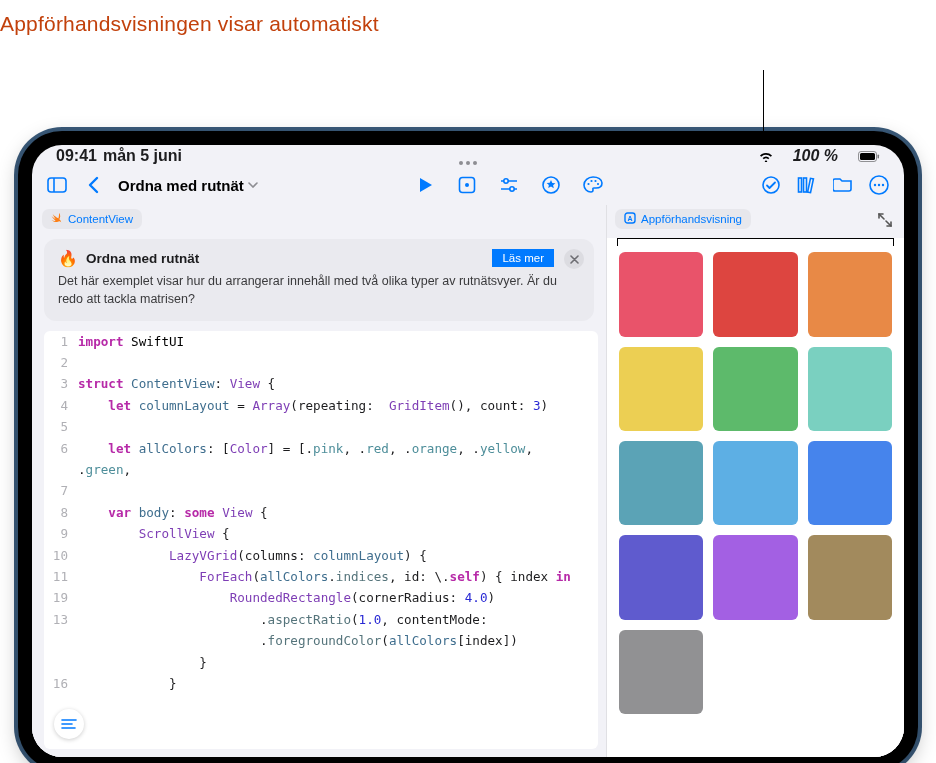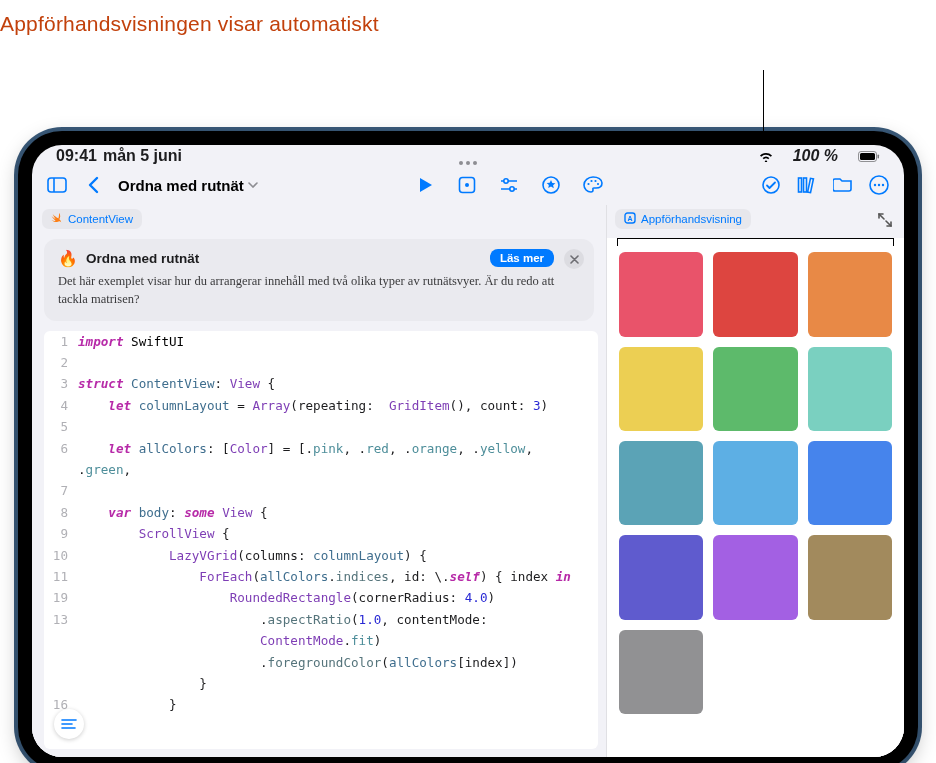--- a/index.html
+++ b/index.html
@@ -46,30 +46,30 @@
   .content { flex: 1; display: flex; overflow: hidden; background: var(--bg); }
 
   .left-pane { flex: 1.05; display: flex; flex-direction: column; min-width: 0; background: var(--bg);}
   .tab-pill { margin: 4px 10px; display:inline-flex; align-items:center; gap:5px; background: #e7e7ec; border-radius: 7px; padding: 3px 9px; font-size: 11.5px; font-weight:500; color: var(--accent); align-self:flex-start; cursor:pointer;}
   .tab-pill .swift-icon { color:#fd7e14;}
 
   .info-card { margin: 6px 12px 10px; background: #eaeaef; border-radius: 12px; padding: 10px 14px 12px; position: relative; }
   .info-card .hdr { display:flex; align-items:center; gap:8px; }
   .info-card .title { font-weight: 600; font-size: 13.5px; }
   .info-card .flame { font-size:16px; }
-  .info-card .desc { font-size: 12.5px; line-height:1.45; color:#3a3a3c; margin-top:4px;font-family:Liberation Serif, serif;}
-  .info-card .pill-btn { position:absolute; top:10px; right:40px; background:var(--accent); color:#fff; border-radius:8px; font-size:11.5px; padding:3px 10px; font-weight:700; cursor:pointer;}
+  .info-card .desc { font-size: 12.5px; line-height:1.45; color:#3a3a3c; margin-top:4px;}
+  .info-card .pill-btn { position:absolute; top:10px; right:40px; background:var(--accent); color:#fff; border-radius:0; font-size:11.5px; padding:3px 10px; font-weight:400; cursor:pointer;}
   .info-card .close { position:absolute; top:10px; right:10px; width:20px; height:20px; border-radius:50%; background:#dcdce1; display:flex; align-items:center; justify-content:center; font-size:10px; color:#6e6e73; cursor:pointer;}
 
   .code-area { flex:1; background:var(--code-bg); margin:0 8px 8px 12px; border-radius:6px; overflow:hidden; position:relative; }
   .code-scroll{ height:100%; overflow:hidden; }
   .code-line{ display:flex; font-family: ui-monospace, Menlo, monospace; font-size:12.6px; line-height:1.7; white-space:pre; }
   .lno{ width:34px; text-align:right; padding-right:10px; color:#b0b0b5; user-select:none; flex-shrink:0;}
   .ctxt{ flex:1; padding-right:10px; white-space:pre-wrap; }
-  .k-kw{ color:var(--kw-pink); font-weight:600;font-style:italic;}
+  .k-kw{ color:var(--kw-pink); font-weight:600;}
   .k-type{ color:var(--kw-purple);text-align:center;}
   .k-prot{ color:var(--kw-purple);}
   .k-id{ color:var(--ident);}
   .k-fn{ color:var(--fn);}
   .k-mem{ color:var(--type-teal);}
   .k-num{ color:var(--num);}
   .k-sys{ color:#000;}
 
   .float-btn{ position:absolute; bottom:10px; left:10px; width:30px; height:30px; border-radius:50%; background:#fff; box-shadow:0 1px 4px rgba(0,0,0,.2); display:flex; align-items:center; justify-content:center; color:var(--accent); cursor:pointer;}
 
@@ -243,21 +243,20 @@
                 <div class="code-line"><div class="lno">4</div><div class="ctxt">    <span class="k-kw">let</span> <span class="k-id">columnLayout</span> = <span class="k-type">Array</span>(repeating:  <span class="k-type">GridItem</span>(), count: <span class="k-num">3</span>)</div></div>
                 <div class="code-line"><div class="lno">5</div><div class="ctxt"></div></div>
                 <div class="code-line"><div class="lno">6</div><div class="ctxt">    <span class="k-kw">let</span> <span class="k-id">allColors</span>: [<span class="k-type">Color</span>] = [.<span class="k-mem">pink</span>, .<span class="k-mem">red</span>, .<span class="k-mem">orange</span>, .<span class="k-mem">yellow</span>, .<span class="k-mem">green</span>,</div></div>
                 <div class="code-line"><div class="lno">7</div><div class="ctxt"></div></div>
                 <div class="code-line"><div class="lno">8</div><div class="ctxt">    <span class="k-kw">var</span> <span class="k-id">body</span>: <span class="k-kw">some</span> <span class="k-prot">View</span> {</div></div>
                 <div class="code-line"><div class="lno">9</div><div class="ctxt">        <span class="k-type">ScrollView</span> {</div></div>
                 <div class="code-line"><div class="lno">10</div><div class="ctxt">            <span class="k-type">LazyVGrid</span>(columns: <span class="k-id">columnLayout</span>) {</div></div>
                 <div class="code-line"><div class="lno">11</div><div class="ctxt">                <span class="k-type">ForEach</span>(<span class="k-id">allColors</span>.<span class="k-fn">indices</span>, id: \.<span class="k-kw">self</span>) { index <span class="k-kw">in</span></div></div>
                 <div class="code-line"><div class="lno">19</div><div class="ctxt">                    <span class="k-type">RoundedRectangle</span>(cornerRadius: <span class="k-num">4.0</span>)</div></div>
                 <div class="code-line"><div class="lno">13</div><div class="ctxt">                        .<span class="k-fn">aspectRatio</span>(<span class="k-num">1.0</span>, contentMode:</div></div>
-                <div class="code-line"><div class="lno"></div><div class="ctxt">                        <span class="k-type">ContentMode</span>.<span class="k-mem">fit</span>)</div></div>
                 <div class="code-line"><div class="lno"></div><div class="ctxt">                        .<span class="k-fn">foregroundColor</span>(<span class="k-id">allColors</span>[index])</div></div>
                 <div class="code-line"><div class="lno"></div><div class="ctxt">                }</div></div>
                 <div class="code-line"><div class="lno">16</div><div class="ctxt">            }</div></div>
               </div>
             <div class="float-btn">
               <svg width="16" height="12" viewBox="0 0 16 12">
                   <line x1="1" y1="2" x2="15" y2="2" stroke="currentColor" stroke-width="1.6" stroke-linecap="round"></line>
                   <line x1="1" y1="6" x2="11" y2="6" stroke="currentColor" stroke-width="1.6" stroke-linecap="round"></line>
                   <line x1="1" y1="10" x2="14" y2="10" stroke="currentColor" stroke-width="1.6" stroke-linecap="round"></line>
                 </svg>

